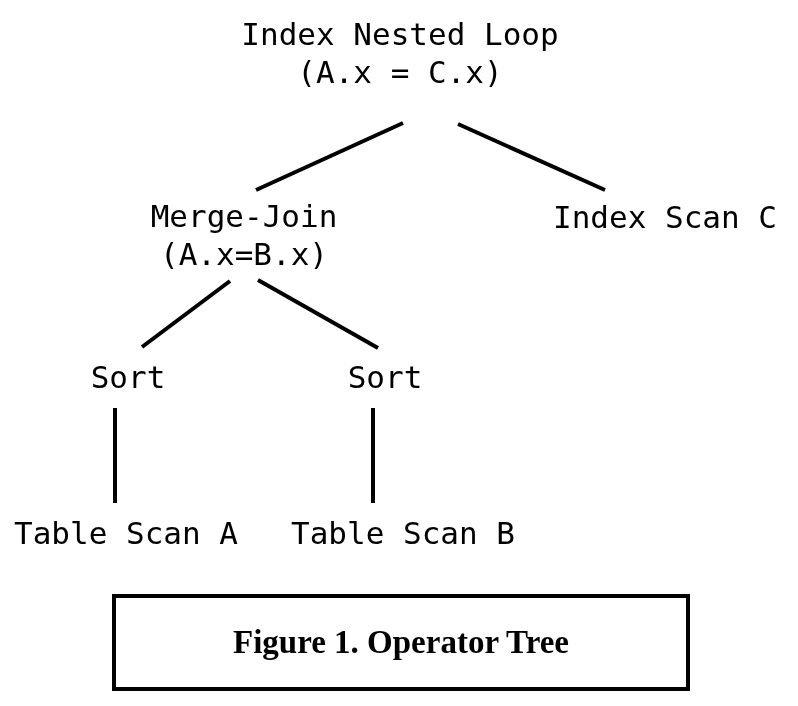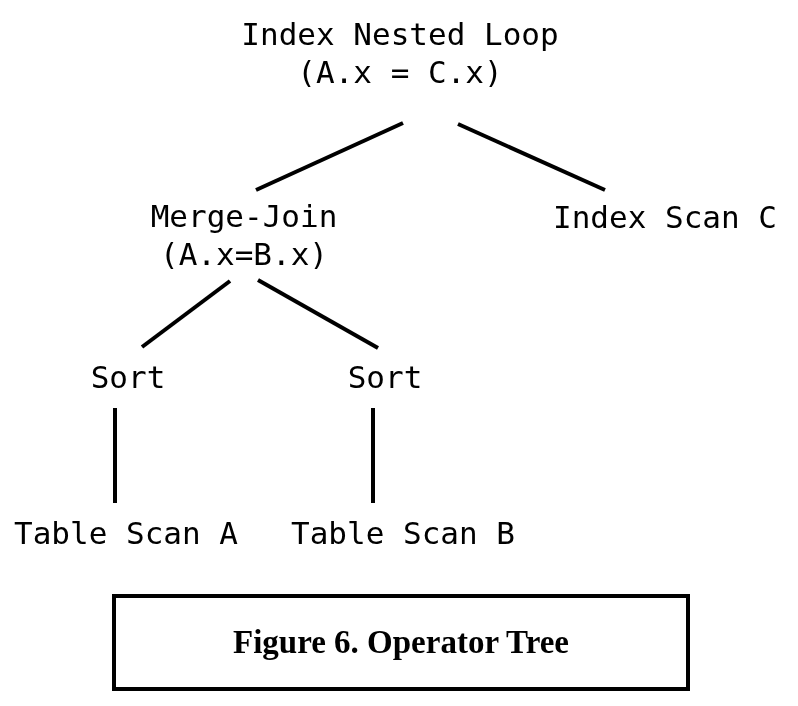--- a/index.html
+++ b/index.html
@@ -85,16 +85,16 @@
 
       <text class="node-text" x="385" y="388" fill="#000000">Sort</text>
 
       <text class="node-text" x="126" y="544" fill="#000000">Table Scan A</text>
 
       <text class="node-text" x="403" y="544" fill="#000000">Table Scan B</text>
     </g>
   </svg>
 
   <div class="caption-box">
-    <span class="caption-text">Figure 6. Operator Tree</span>
+    <span class="caption-text">Figure 1. Operator Tree</span>
   </div>
 
 </div>
 
 </body></html>

